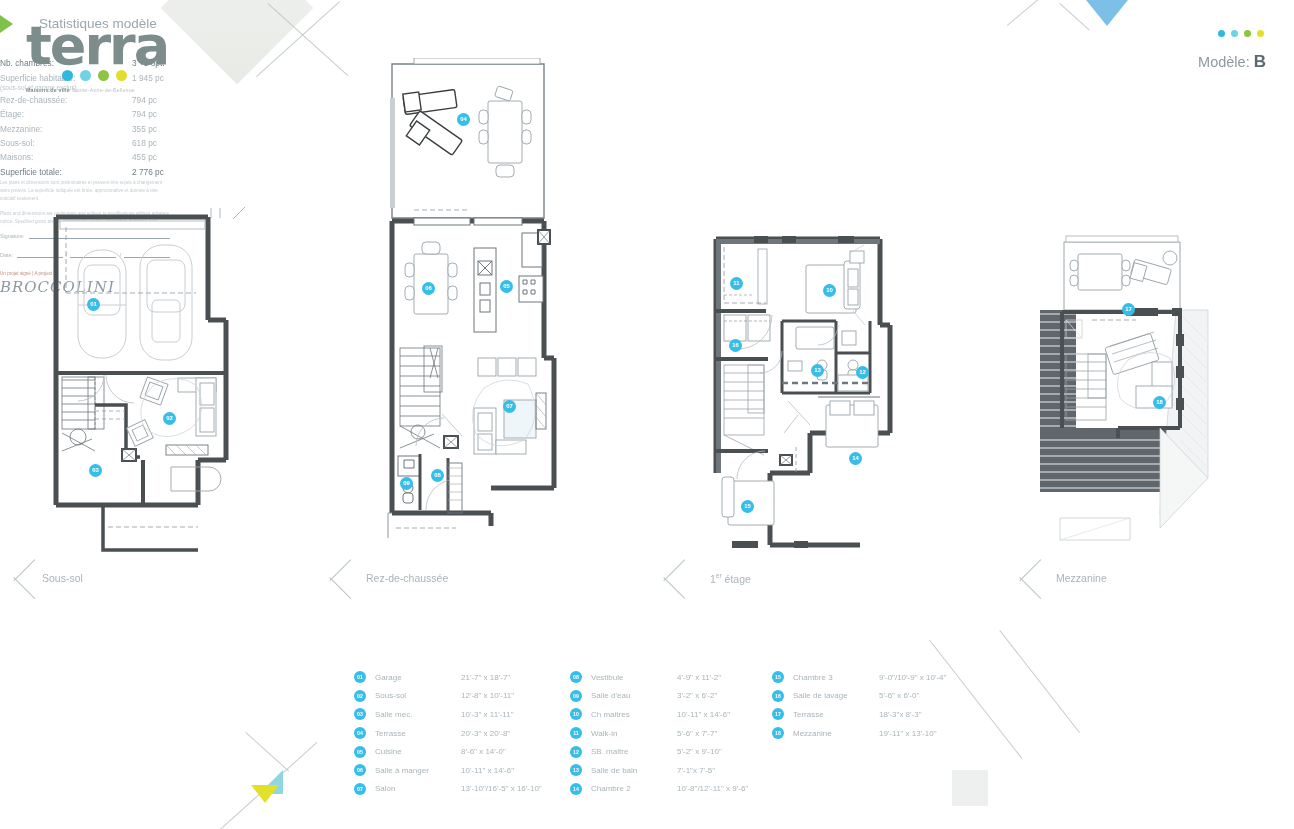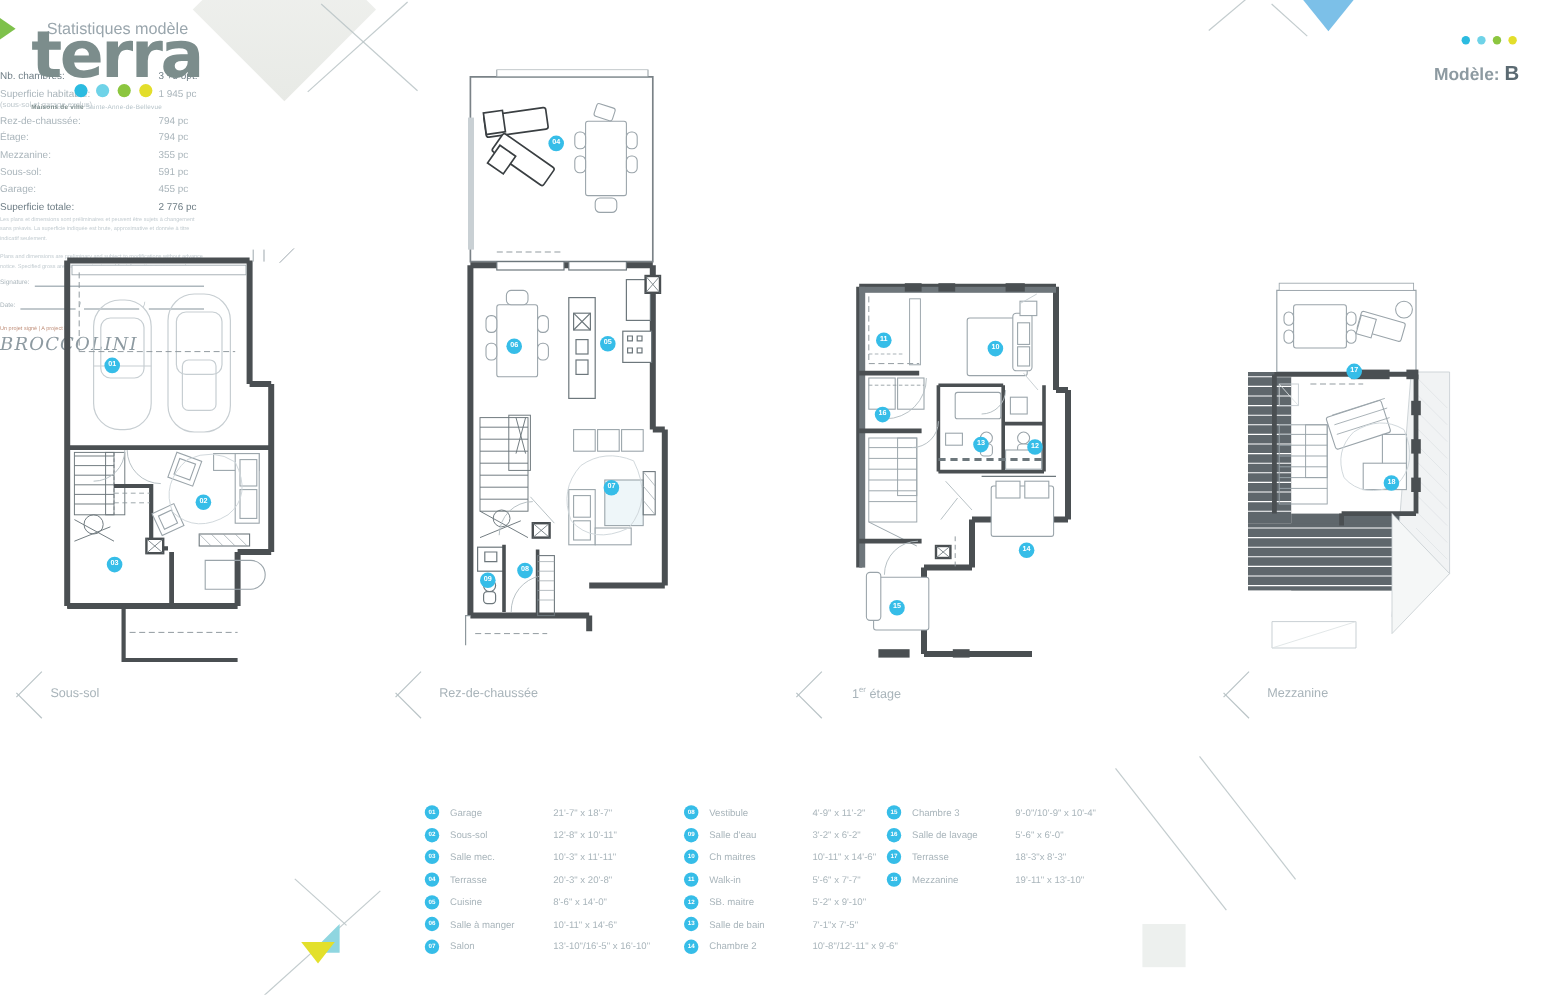--- a/index.html
+++ b/index.html
@@ -14,21 +14,21 @@
   .logo-word{font-family:"DejaVu Sans",sans-serif;font-size:54px;font-weight:700;
       color:#7c8d8c;letter-spacing:-2px;line-height:40px;}
   .logo-dots{margin:4px 0 0 36px;display:flex;gap:7px;}
   .logo-dots i{width:11px;height:11px;border-radius:50%;display:block;}
   .logo-sub{margin-top:6px;font-size:5.3px;letter-spacing:.2px;white-space:nowrap;}
   .logo-sub b{color:#7c8d8c;font-weight:700;}
   .logo-sub span{color:#b6c3c9;}
   
   #model-dots{right:30px;top:30px;display:flex;gap:6px;}
   #model-dots i{width:7px;height:7px;border-radius:50%;display:block;}
-  #model-title{right:28px;top:52px;font-size:14.5px;color:#8d9aa1;font-weight:700;}
+  #model-title{right:28px;top:52px;font-size:14.5px;color:#8d9aa1;font-weight:400;}
   #model-title b{color:#5b6a72;font-size:17px;}
   
   .plan-label{font-size:10.5px;color:#a9b4ba;white-space:nowrap;}
   .xmark{position:absolute;width:26px;height:26px;}
   .xmark i{position:absolute;left:0;top:12px;width:30px;height:1px;background:#b9c3c6;
            transform-origin:0 0;}
   
   .plan{position:absolute;}
   .plan svg{display:block;}
   .marker{position:absolute;width:13px;height:13px;border-radius:50%;
@@ -517,24 +517,24 @@
   <div class="srow">
     <span class="k">Étage:</span>
     <span class="v">794 pc</span>
   </div>
   <div class="srow">
     <span class="k">Mezzanine:</span>
     <span class="v">355 pc</span>
   </div>
   <div class="srow">
     <span class="k">Sous-sol:</span>
-    <span class="v">591 pc</span>
+    <span class="v">618 pc</span>
   </div>
   <div class="srow">
-    <span class="k">Garage:</span>
+    <span class="k">Maisons:</span>
     <span class="v">455 pc</span>
   </div>
   <div class="srow bold">
     <span class="k">Superficie totale:</span>
     <span class="v">2 776 pc</span>
   </div>
 </div>
 
 <div class="legend-col" style="left:354px;">
   <div class="lrow">
@@ -605,21 +605,21 @@
       <span class="lname">Salle de bain</span>
       <span class="ldim">7'-1"x 7'-5"</span>
     </div>
   <div class="lrow">
       <span class="lnum">14</span>
       <span class="lname">Chambre 2</span>
       <span class="ldim">10'-8"/12'-11" x 9'-6"</span>
     </div>
 </div>
 
-<div class="legend-col" style="left:739px;">
+<div class="legend-col" style="left:772px;">
   <div class="lrow">
       <span class="lnum">15</span>
       <span class="lname">Chambre 3</span>
       <span class="ldim">9'-0"/10'-9" x 10'-4"</span>
     </div>
   <div class="lrow">
       <span class="lnum">16</span>
       <span class="lname">Salle de lavage</span>
       <span class="ldim">5'-6" x 6'-0"</span>
     </div>

